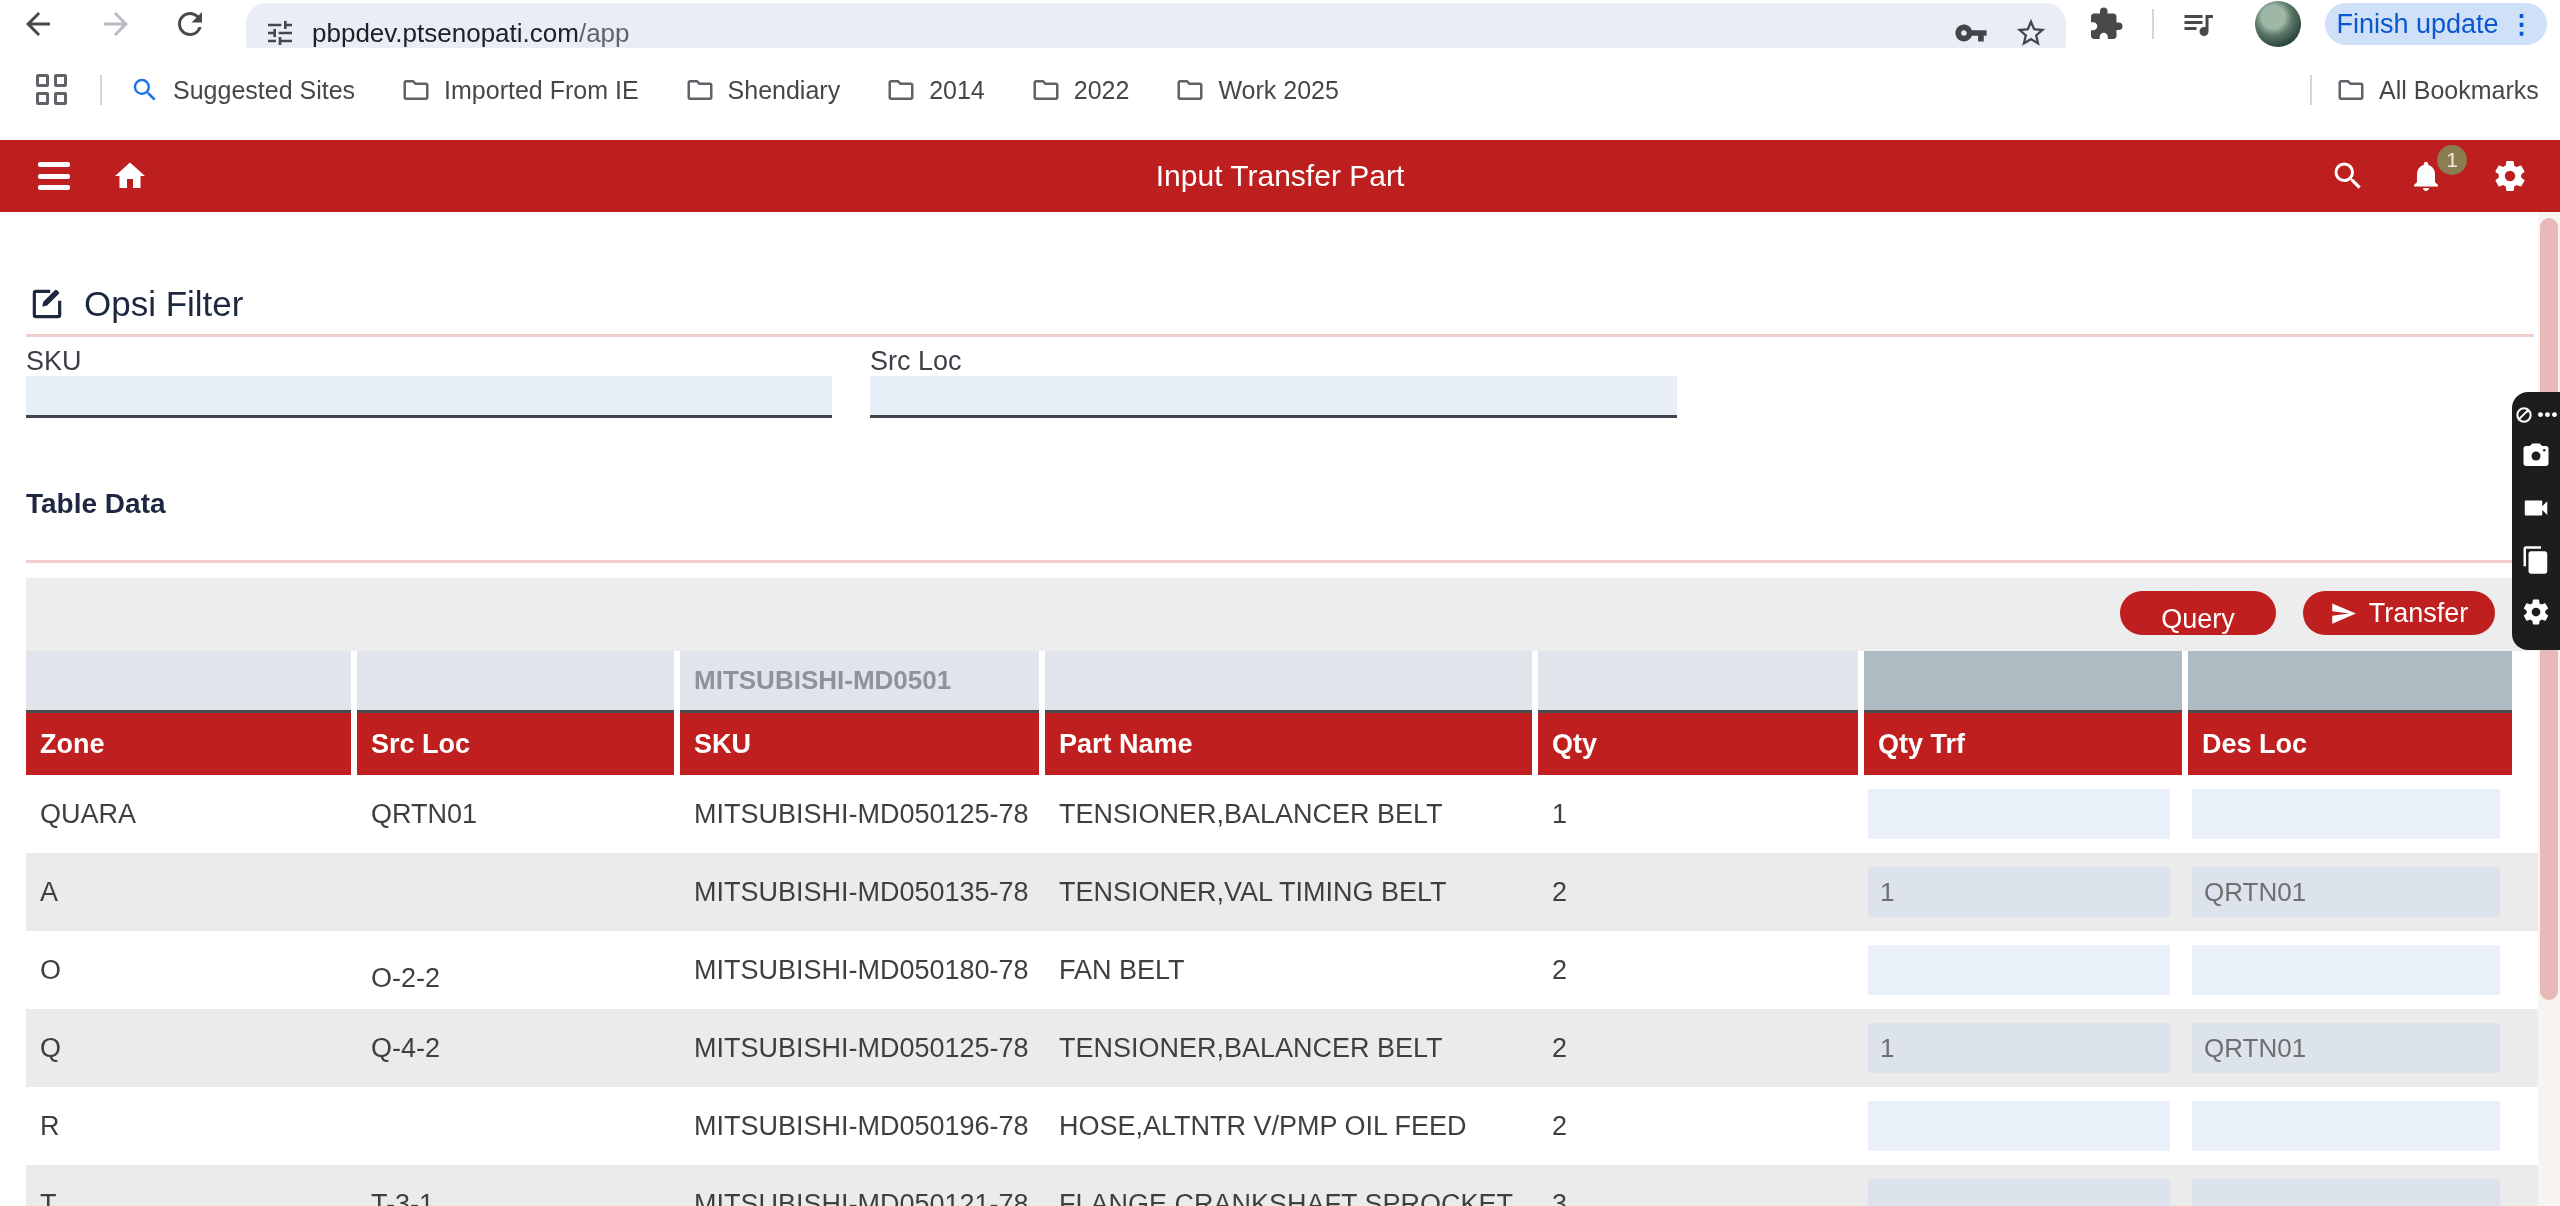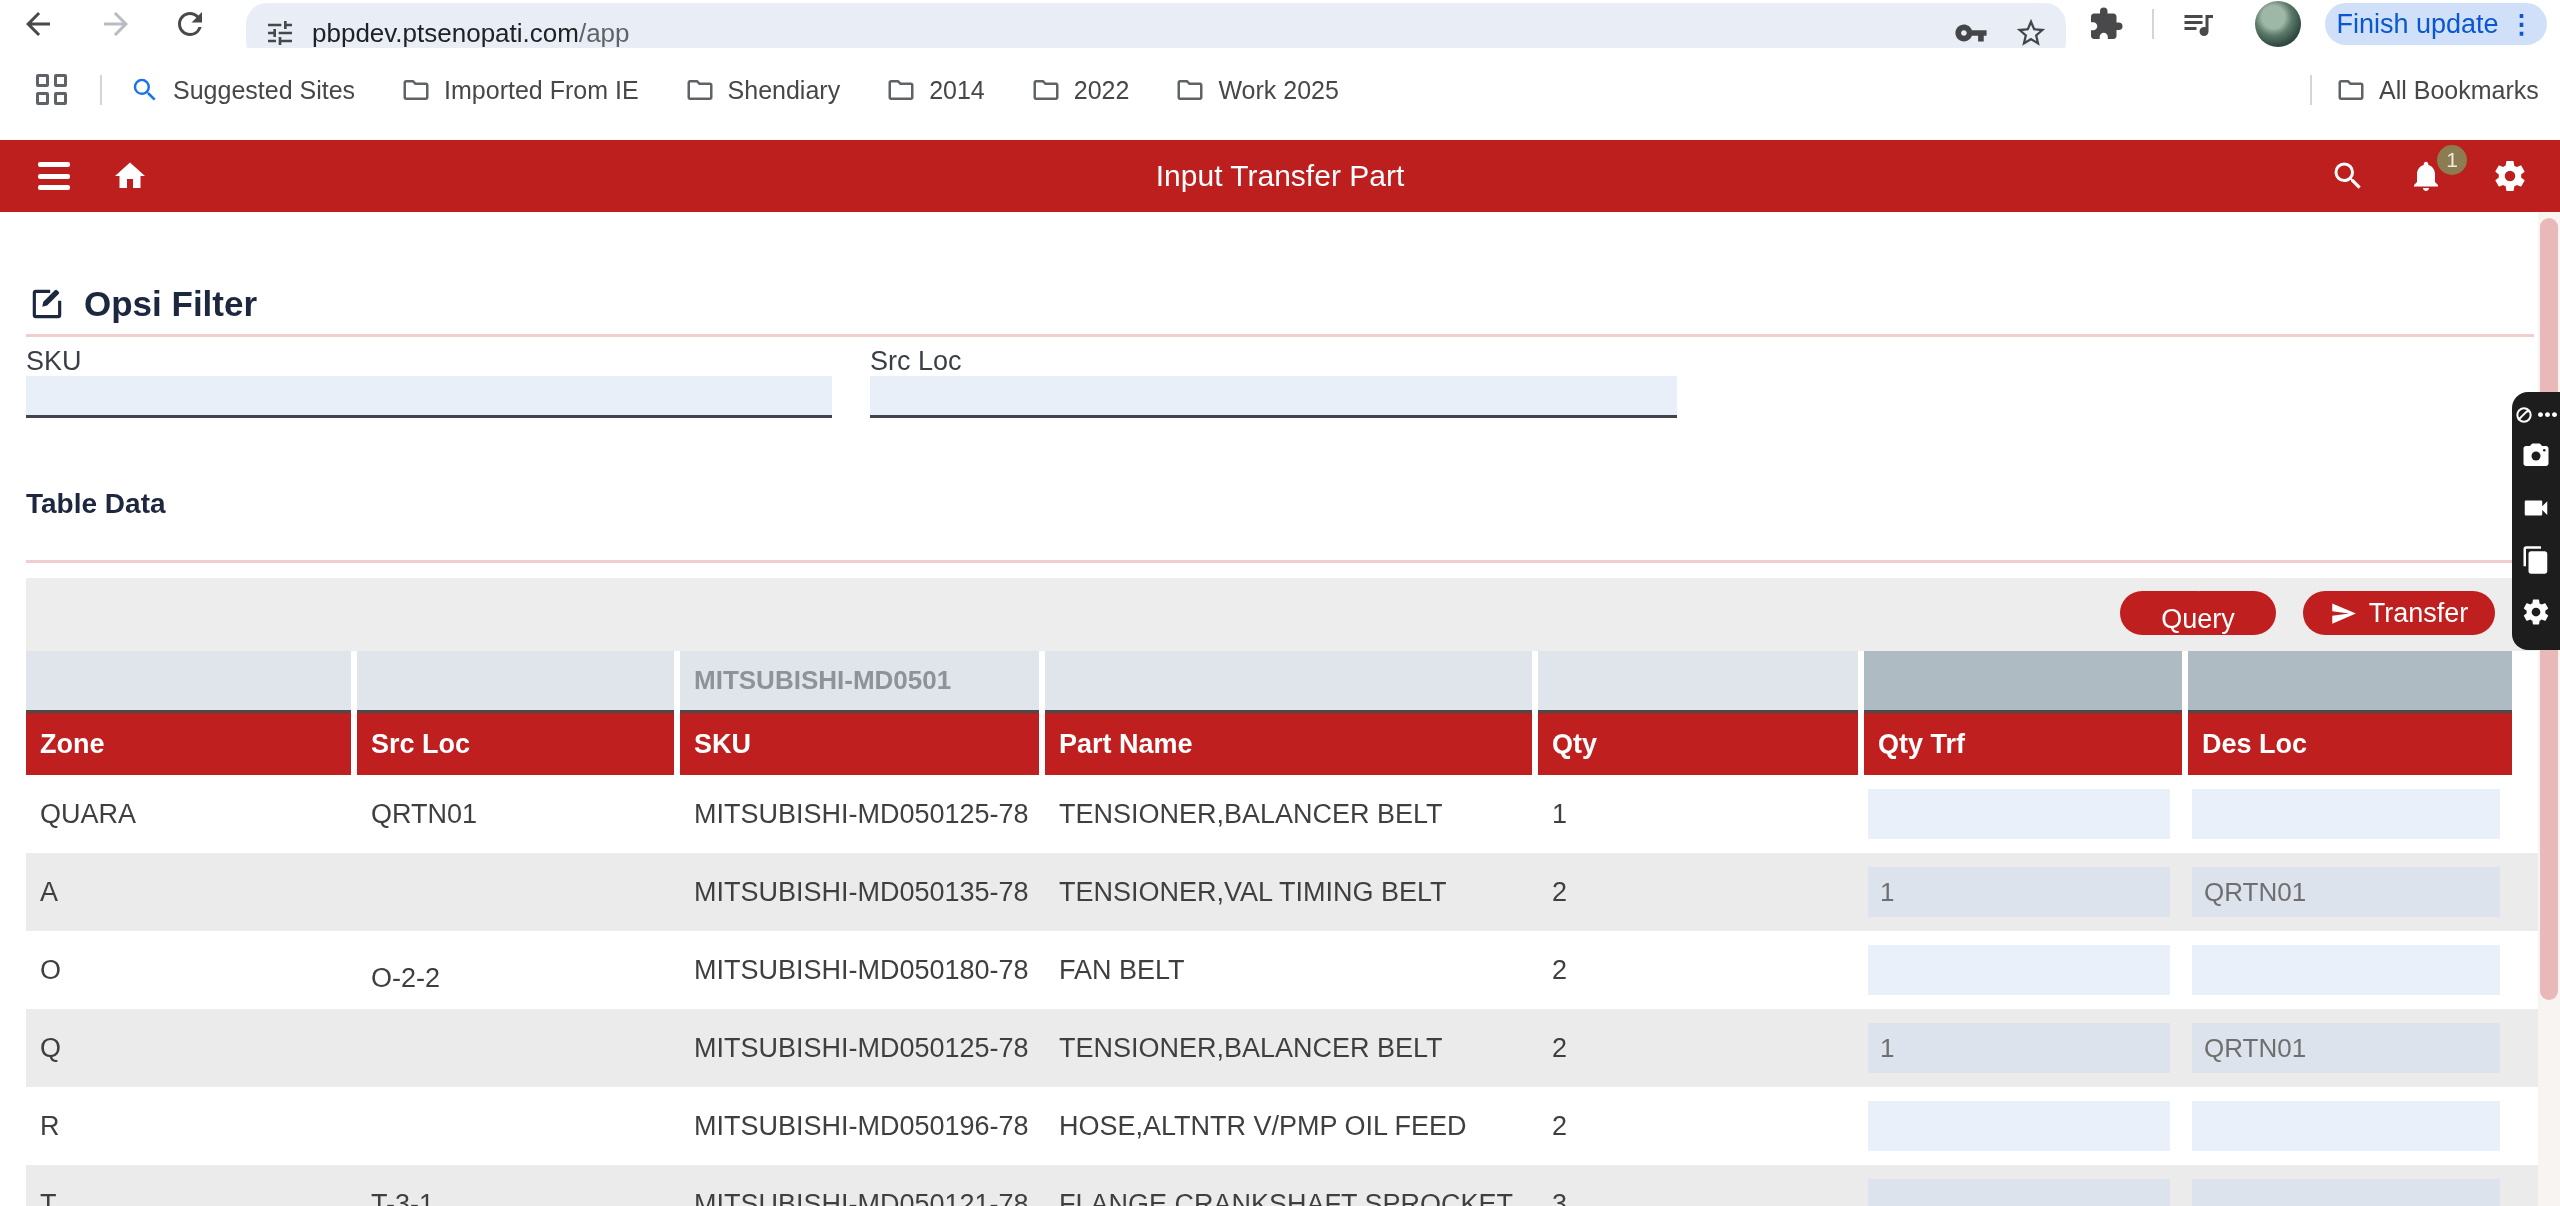--- a/index.html
+++ b/index.html
@@ -46,21 +46,21 @@
   .appbar-ic{position:absolute;top:18px;width:36px;height:36px;color:#fff;}
   #app-title{position:absolute;left:50%;top:0;transform:translateX(-50%);height:72px;display:flex;
              align-items:center;color:#fff;font-size:30px;font-weight:500;white-space:nowrap;}
   #bell-badge{position:absolute;left:2437px;top:145px;width:30px;height:30px;border-radius:50%;
               background:#8b7c52;color:#f1e8de;font-size:21px;display:flex;align-items:center;
               justify-content:center;z-index:3;}
 
   
   #opsi-head{left:28px;top:284px;display:flex;align-items:center;gap:18px;color:#1d2840;}
   #opsi-head svg{width:38px;height:38px;}
-  #opsi-title{font-size:35px;font-weight:700;}
+  #opsi-title{font-size:35px;font-weight:400;}
   .pink-div{left:26px;width:2508px;height:3px;background:#f2cdcd;}
   .fld-label{font-size:27px;color:#3a3f47;}
   .fld-input{background:#e9eff8;border:none;border-bottom:3px solid #40444c;height:42px;
              font-size:26px;color:#333;padding:0 12px;box-sizing:border-box;}
   #sku-label{left:26px;top:346px;} #sku-input{left:26px;top:376px;width:806px;}
   #srcloc-label{left:870px;top:346px;} #srcloc-input{left:870px;top:376px;width:807px;}
   #tdata-label{left:26px;top:488px;font-size:28px;font-weight:700;color:#1d2840;}
 
   
   #tbl-toolbar{left:26px;top:578px;width:2512px;height:73px;background:#ededed;}
@@ -304,20 +304,21 @@
       <div class="tcell" style="left: 0px; width: 325px;">O</div>
       <div class="tcell" style="left: 331px; width: 317px; margin-top: 8px;">O-2-2</div>
       <div class="tcell" style="left: 654px; width: 359px;">MITSUBISHI-MD050180-78</div>
       <div class="tcell" style="left: 1019px; width: 487px;">FAN BELT</div>
       <div class="tcell" style="left: 1512px; width: 320px;">2</div>
       <div class="cell-input" style="left: 1842px; width: 302px;"></div>
       <div class="cell-input" style="left: 2166px; width: 308px;"></div>
     </div>
     <div class="trow alt" style="top: 1009px;">
       <div class="tcell" style="left: 0px; width: 325px;">Q</div>
+      <div class="tcell" style="left: 331px; width: 317px;">Q-4-2</div>
       <div class="tcell" style="left: 654px; width: 359px;">MITSUBISHI-MD050125-78</div>
       <div class="tcell" style="left: 1019px; width: 487px;">TENSIONER,BALANCER BELT</div>
       <div class="tcell" style="left: 1512px; width: 320px;">2</div>
       <div class="cell-input" style="left: 1842px; width: 302px;">1</div>
       <div class="cell-input" style="left: 2166px; width: 308px;">QRTN01</div>
     </div>
     <div class="trow" style="top: 1087px;">
       <div class="tcell" style="left: 0px; width: 325px;">R</div>
       <div class="tcell" style="left: 654px; width: 359px;">MITSUBISHI-MD050196-78</div>
       <div class="tcell" style="left: 1019px; width: 487px;">HOSE,ALTNTR V/PMP OIL FEED</div>

